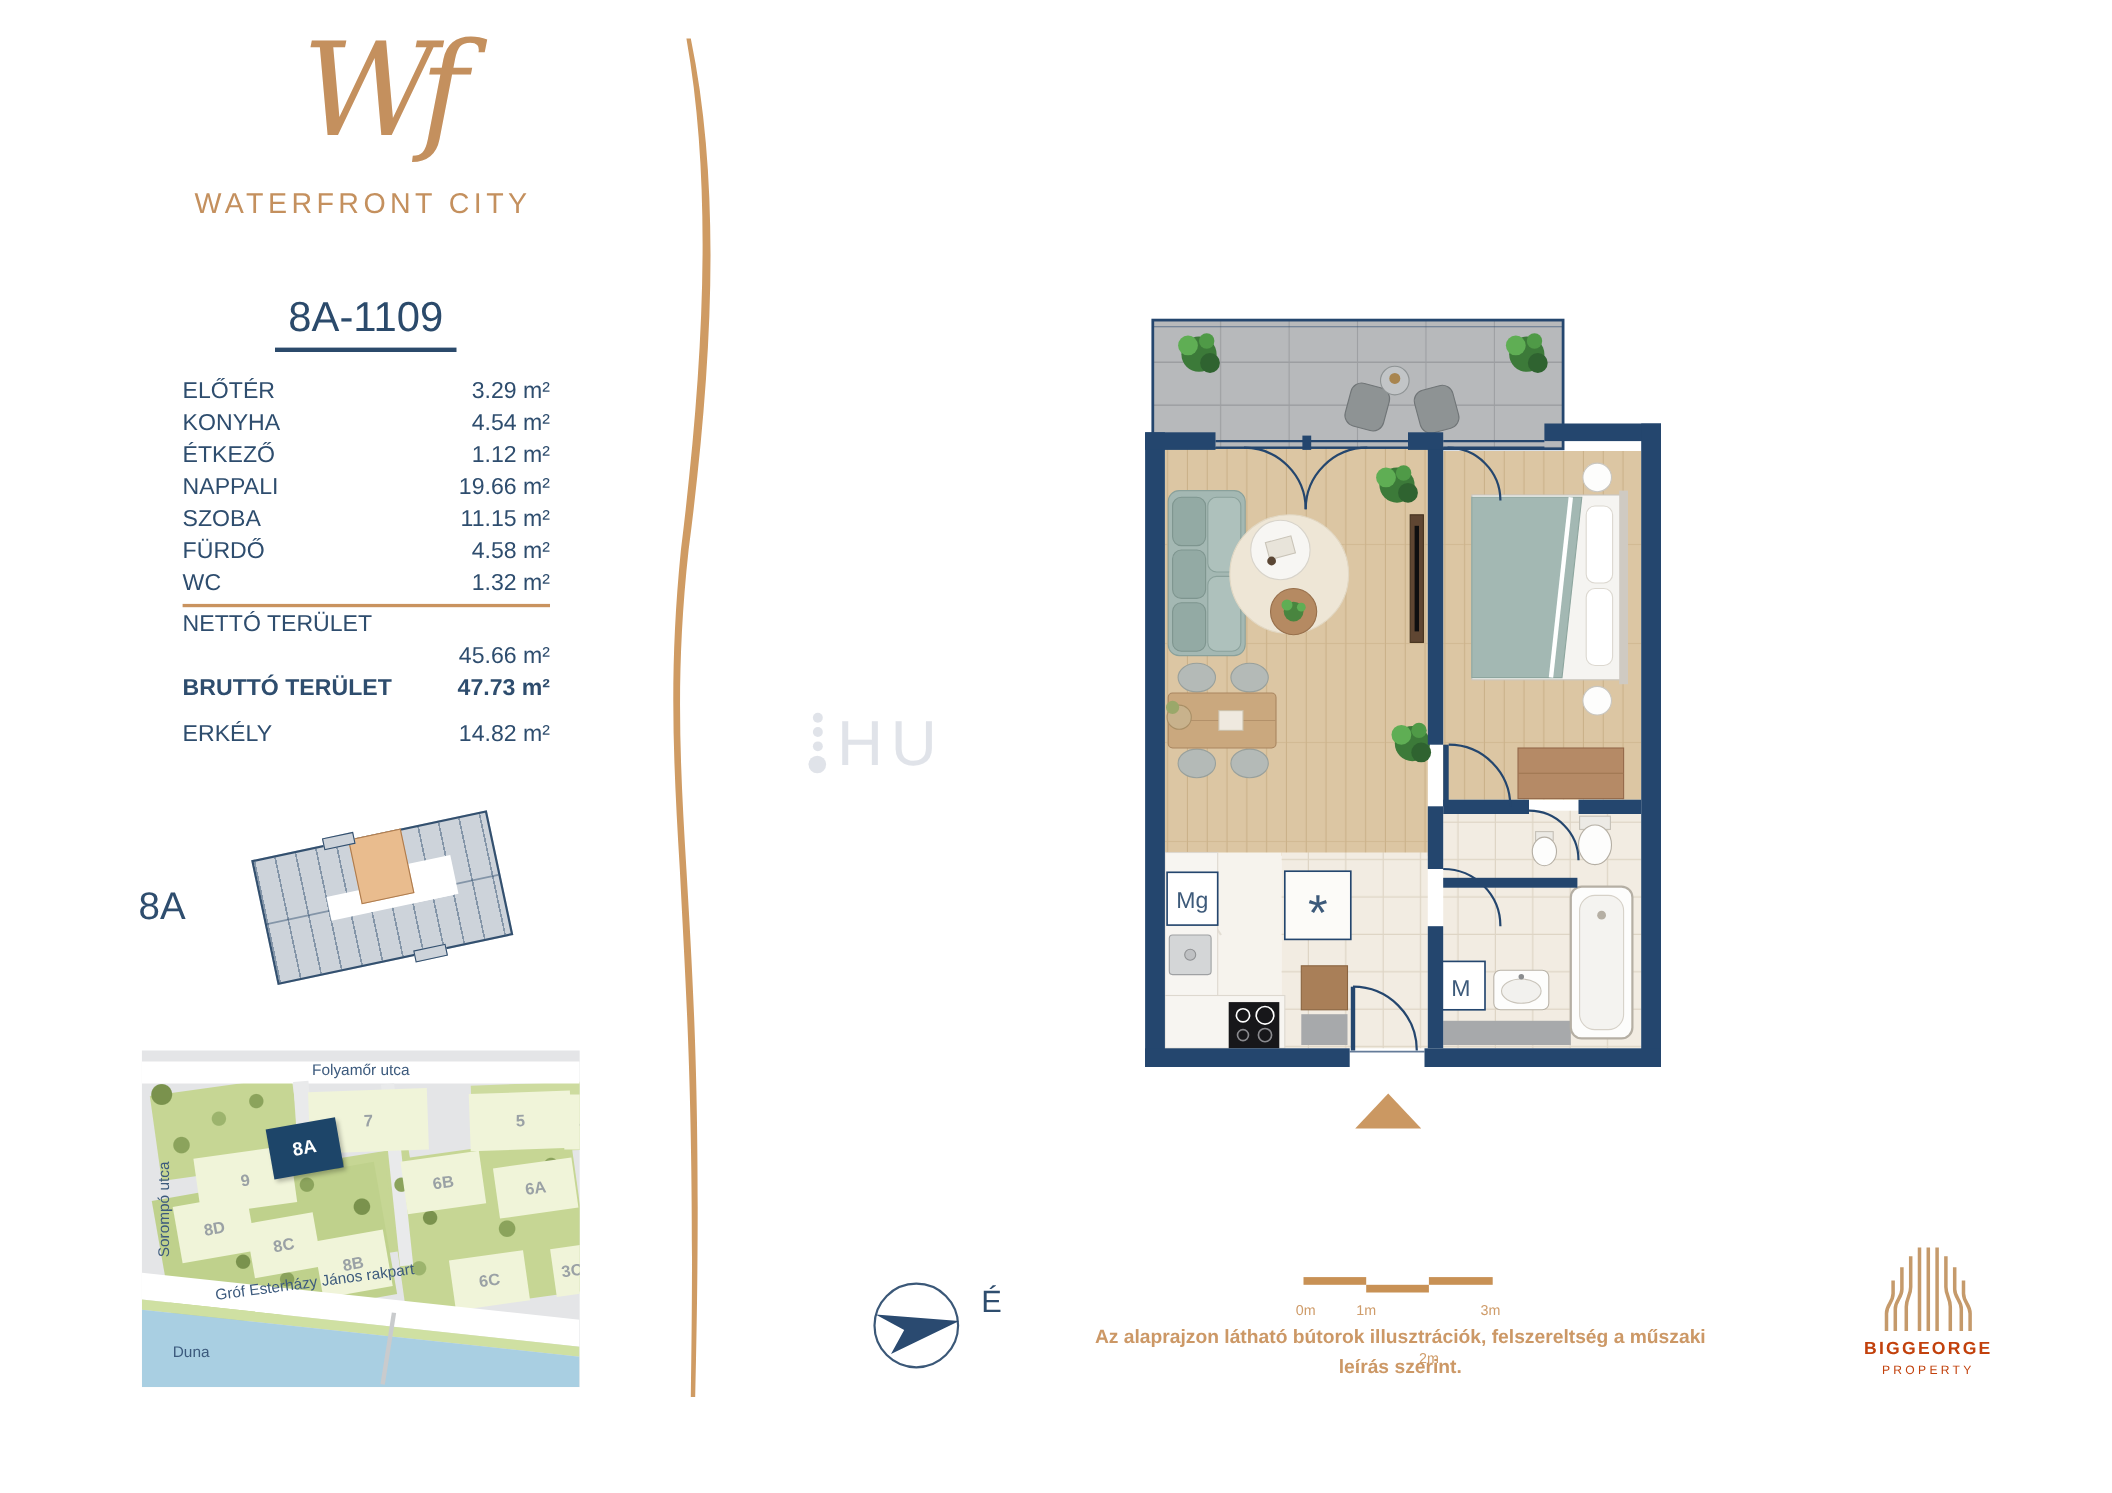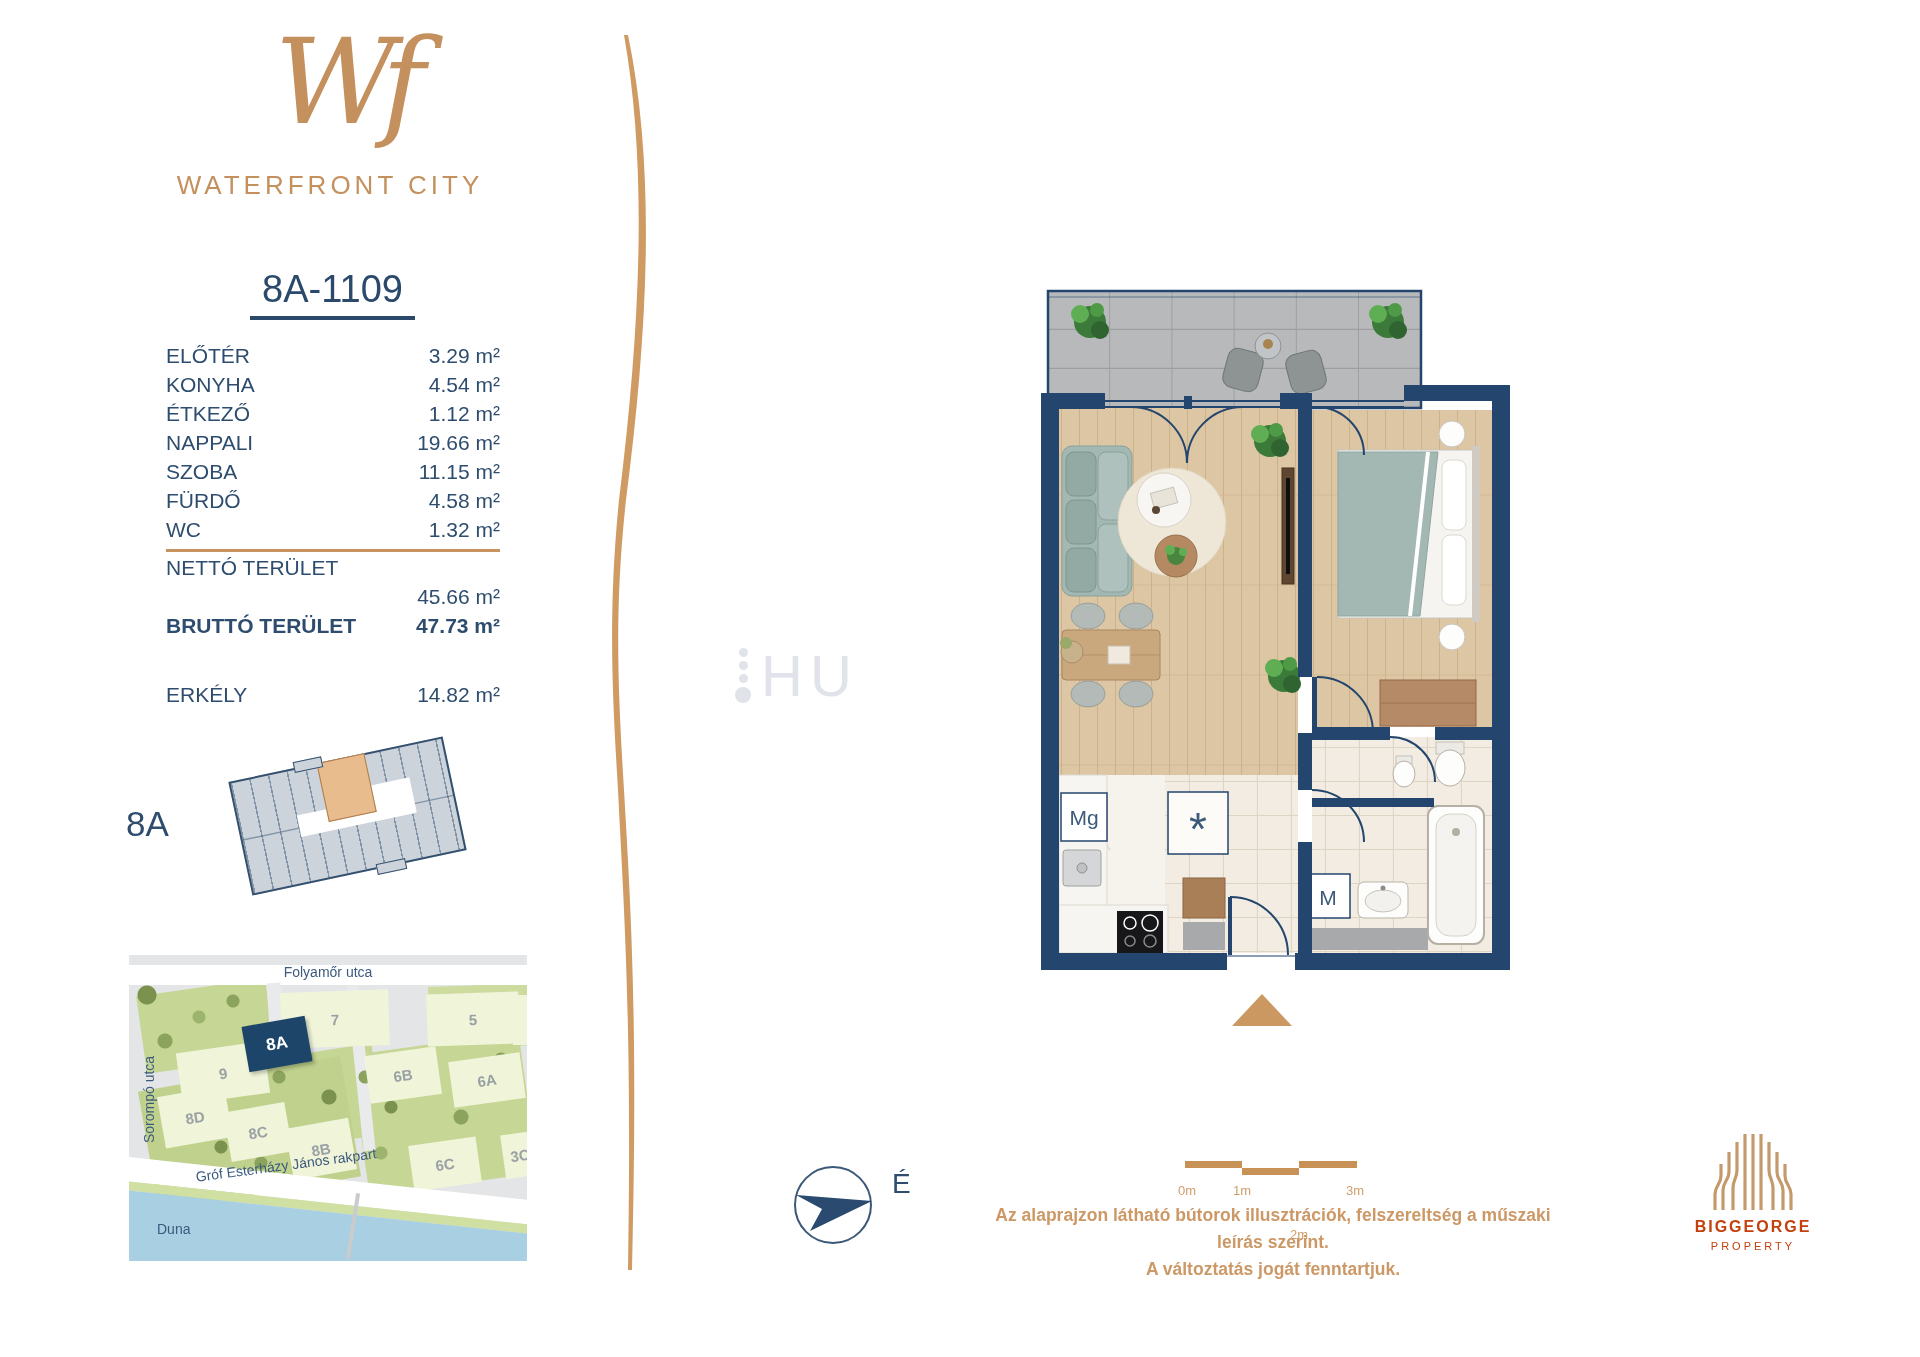--- a/index.html
+++ b/index.html
@@ -17,21 +17,21 @@
     font-size:26px;letter-spacing:4px;color:#c4905e;}
   .unit-id{left:165px;top:268px;width:335px;text-align:center;font-size:38px;color:#2b4a6b;}
   .unit-id span{display:inline-block;border-bottom:4px solid #2b4a6b;padding:0 12px 5px;}
 
   .room-list{left:166px;top:341px;width:334px;font-size:21px;color:#2e4d6e;}
   .room-row{display:flex;justify-content:space-between;line-height:29px;}
   .room-row .val{text-align:right;}
   .tan-divider{border-top:3px solid #c9935f;margin-top:5px;}
   .totals{margin-top:1px;flex-direction:column;}
   .bold-row{font-weight:bold;}
-  .balcony-row{margin-top:40px;}
+  .balcony-row{margin-top:13px;}
 
   .building-label{left:126px;top:804px;font-size:35px;color:#2e4d6e;}
   .minibuilding{left:238px;top:758px;width:215px;height:112px;transform:rotate(-12deg);
     background:#cdd3da;border:2px solid #33506f;}
   .mb-walls{left:0;top:0;width:100%;height:100%;
     background-image:repeating-linear-gradient(90deg,rgba(43,74,107,.45) 0 1.5px,transparent 1.5px 19px),
       linear-gradient(rgba(43,74,107,.45),rgba(43,74,107,.45));
     background-size:100% 100%,100% 1.5px;background-position:0 0,0 52%;background-repeat:no-repeat;}
   .mb-corridor{left:27%;top:40%;width:53%;height:20%;background:#ffffff;}
   .mb-corridor2{left:62%;top:28%;width:20%;height:32%;background:#ffffff;}
@@ -457,21 +457,20 @@
   <div class="seg" style="left:57px;top:7px;width:57px;"></div>
   <div class="seg" style="left:114px;top:0;width:58px;"></div>
   <span class="tick" style="left:2px;">0m</span>
   <span class="tick" style="left:57px;">1m</span>
   <span class="tick" style="left:114px;margin-top:44px;">2m</span>
   <span class="tick" style="left:170px;">3m</span>
 </div>
 
 <div class="abs disclaimer">
   <div>Az alaprajzon látható bútorok illusztrációk, felszereltség a műszaki leírás szerint.</div>
-  <div>A változtatás jogát fenntartjuk.</div>
 </div>
 
 <div class="abs developer">
   <svg width="96" height="82" viewBox="0 0 96 82" style="display:block;margin:0 auto;">
     <g stroke="#c59a6b" stroke-width="3.2" fill="none">
       <path d="M40,2 V78"></path>
         <path d="M48,2 V78"></path>
         <path d="M56,2 V78"></path>
       <path d="M32,10 V38 C32,46 28,48 28,56 V78"></path>
       <path d="M64,10 V38 C64,46 68,48 68,56 V78"></path>

